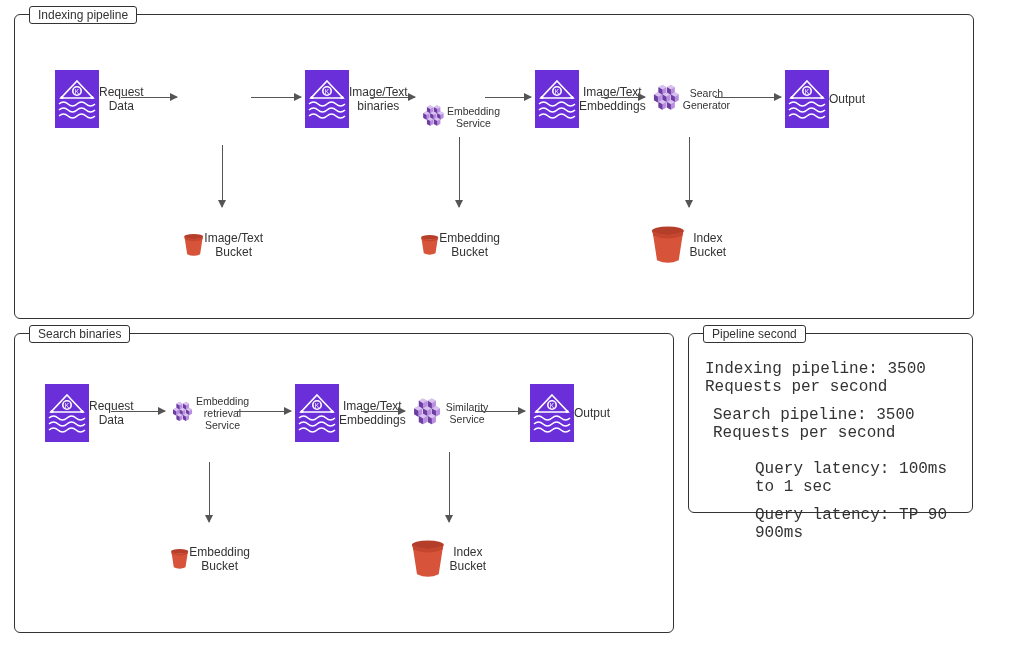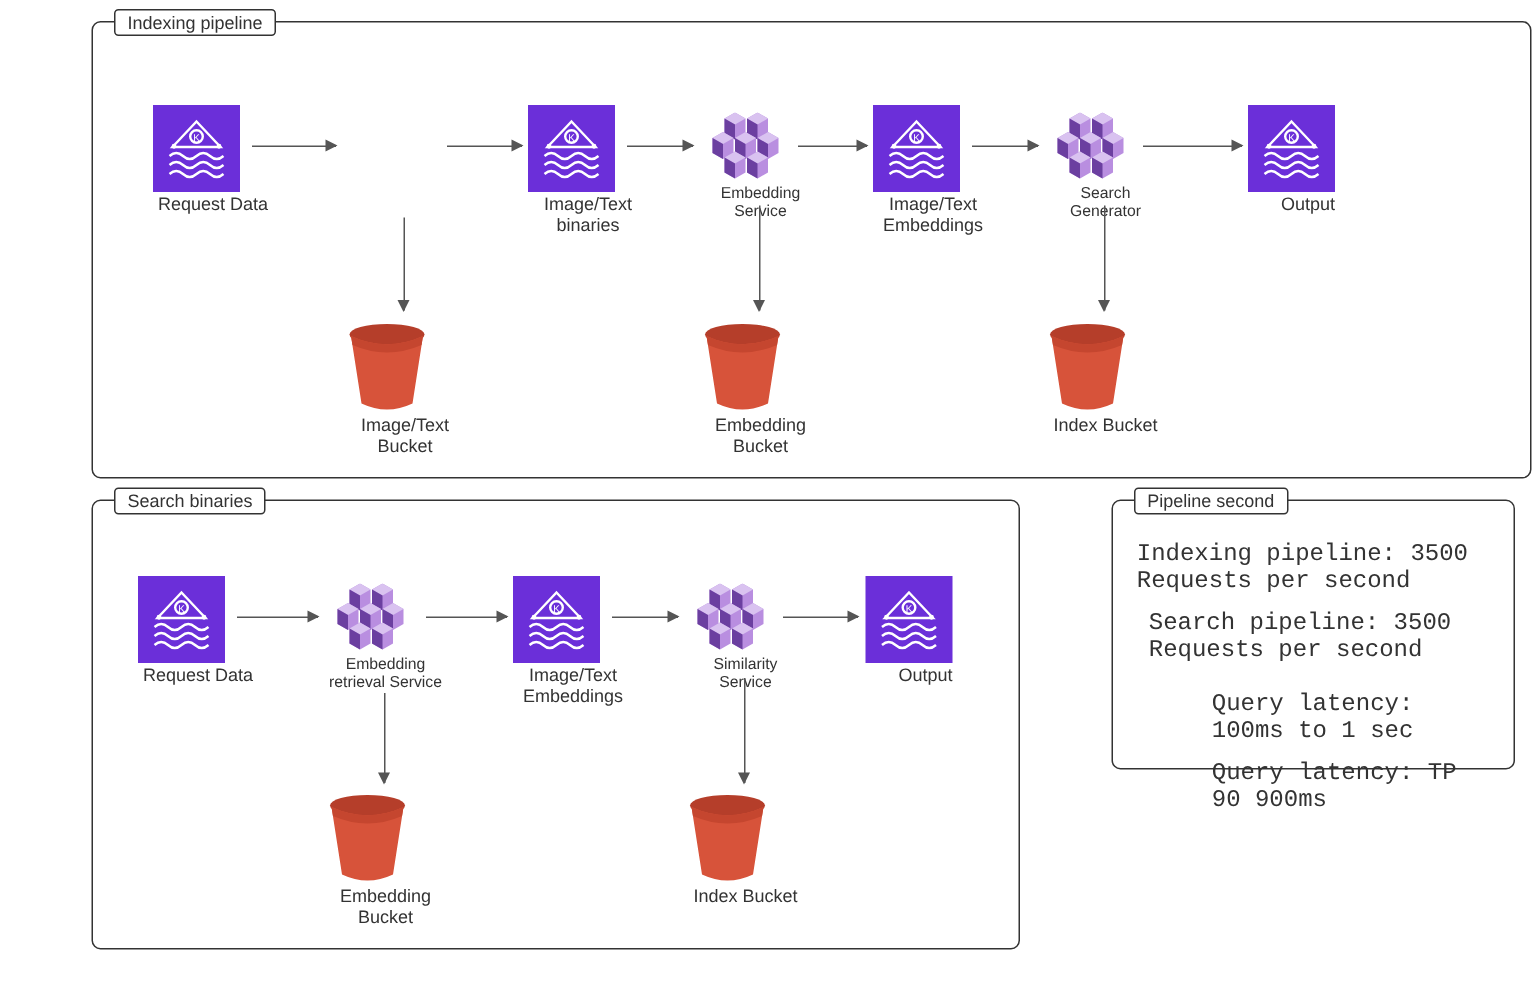--- a/index.html
+++ b/index.html
@@ -10,42 +10,42 @@
     font-size: 12px;
     color: #333;
     background: #fff;
     width: 1024px;
   }
   .panel {
     position: relative;
     border: 1px solid #333;
     border-radius: 6px;
     margin-bottom: 14px;
-    margin-left: 47px;
   }
   .panel-title {
     position: absolute;
     top: -9px;
     left: 14px;
     background: #fff;
     border: 1px solid #333;
     border-radius: 3px;
     padding: 1px 8px;
     font-size: 12px;
   }
   .indexing { width: 960px; height: 305px; }
   .row2 { display: flex; gap: 14px; align-items: flex-start; }
   .search { width: 660px; height: 300px; }
   .stats  { width: 285px; height: 180px; padding: 26px 14px 10px 16px; }
   .stats-line { margin: 0 0 10px 0; font-size: 16px; text-align: right; padding-right: 8px; font-family: Liberation Mono, monospace; }
 
   .node {
     position: absolute;
     display: flex;
-    flex-direction: column;
+    flex-direction: row;
+    align-items: center;
     width: 80px;
   }
   .node-label { text-align: center; font-size: 12px; line-height: 1.15; margin-top: 2px; }
   .small-label { font-size: 10.5px; }
 
   
   .purple-box {
     width: 58px; height: 58px;
     background: #6b2fd9;
     display: flex; align-items: center; justify-content: center;
@@ -137,21 +137,21 @@
 
   <div class="node" style="left:290px; top:55px">
     <div class="purple-box">
         <svg viewBox="0 0 44 44">
           <use href="#kinesis-glyph"></use>
         </svg>
       </div>
     <div class="node-label">Image/Text binaries</div>
   </div>
 
-  <div class="node svc" style="left:405px; top:60px">
+  <div class="node svc" style="left:405px; top:78px">
     <svg viewBox="0 0 58 46">
         <use href="#cube-cluster"></use>
       </svg>
     <div class="node-label small-label">Embedding Service</div>
   </div>
 
   <div class="node" style="left:520px; top:55px">
     <div class="purple-box">
         <svg viewBox="0 0 44 44">
           <use href="#kinesis-glyph"></use>

